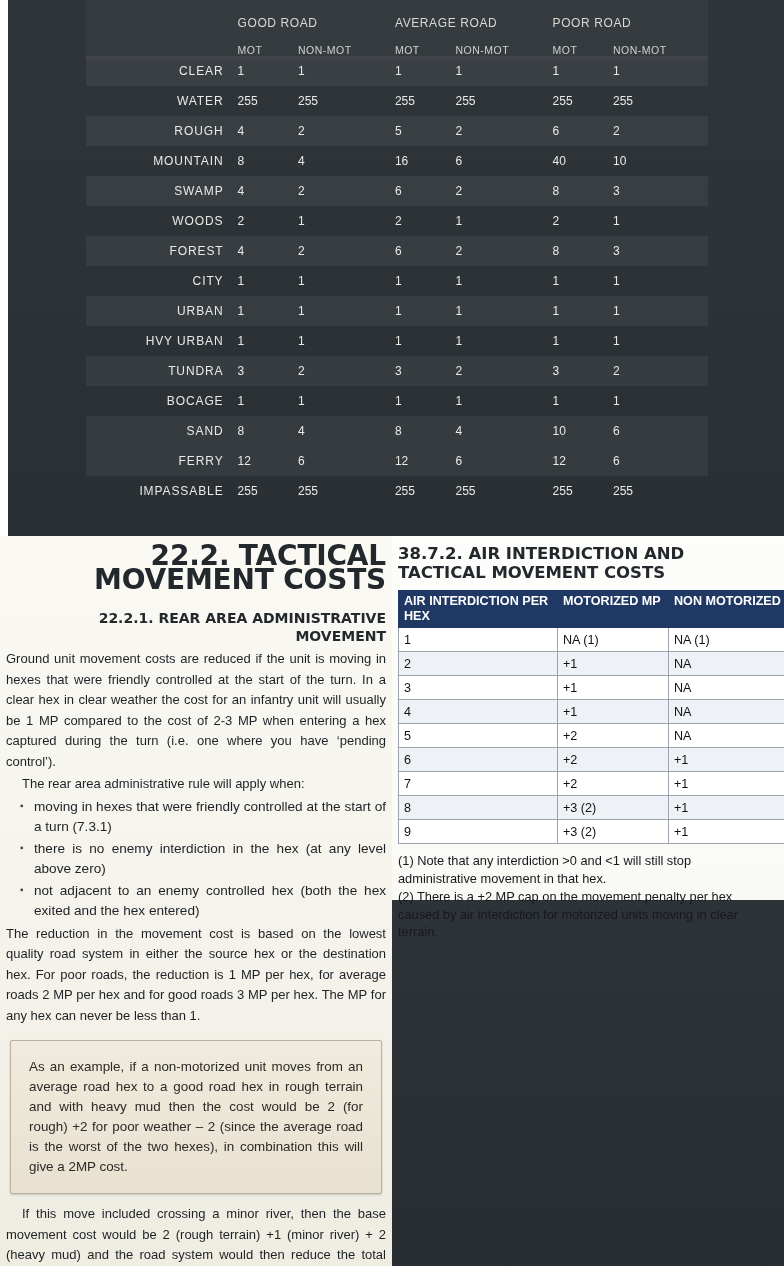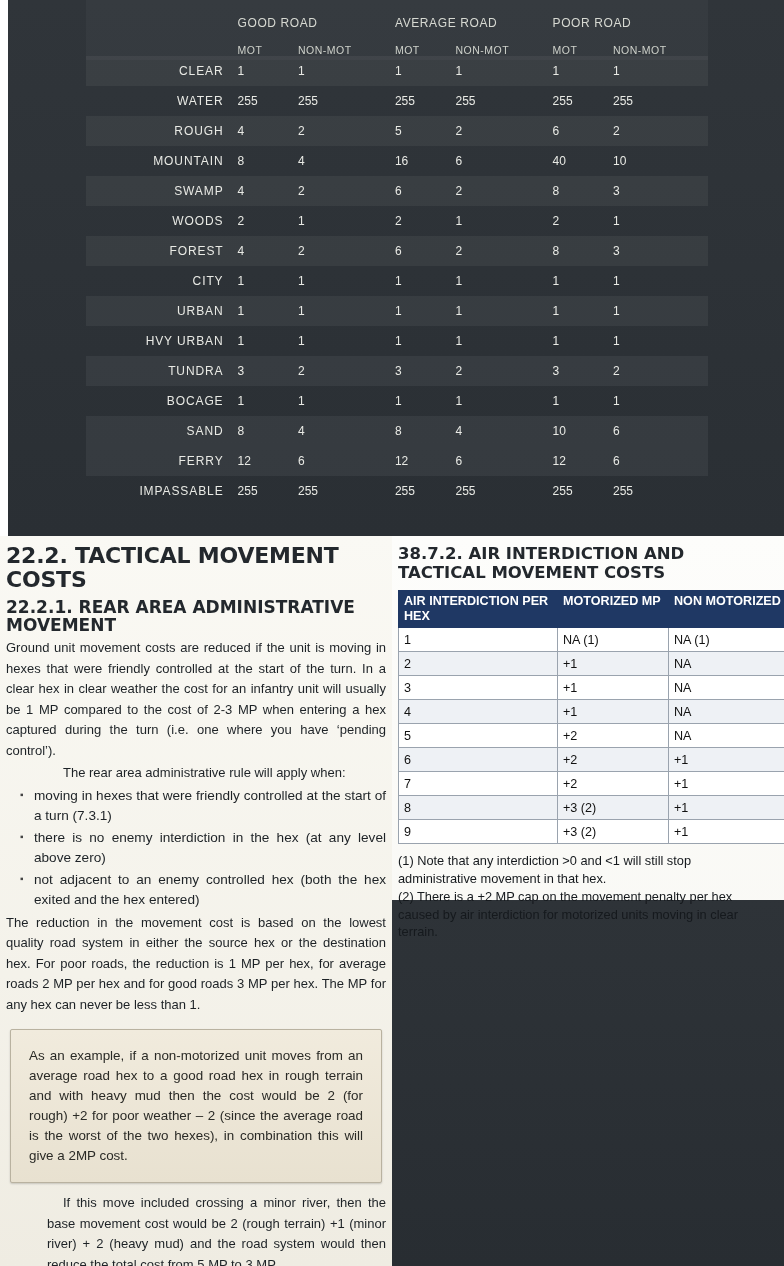--- a/index.html
+++ b/index.html
@@ -57,34 +57,35 @@
   #left-col{
     position:absolute;left:0;top:536px;width:392px;height:730px;
     background:#fbfaf6;
     background-image:linear-gradient(180deg,#faf9f4 0%,#f4f2ea 60%,#efece2 100%);
     padding:0;
     box-sizing:border-box;
   }
   #left-col .inner{padding:6px 6px 0 6px;}
   h2.sec{
     font-family:"DejaVu Sans",sans-serif;
-    font-size:22px;line-height:24px;margin:2px 0 2px 0;
+    font-size:28px;line-height:24px;margin:2px 0 2px 0;
     color:#23282d;font-weight:bold;letter-spacing:-0.2px;
     text-transform:uppercase;
+    text-align:right;
   }
   h3.sub{
     font-family:"DejaVu Sans",sans-serif;
-    font-size:17px;line-height:18px;margin:6px 0 4px 0;
-    color:#23282d;font-weight:bold;text-transform:uppercase;
+    font-size:14px;line-height:18px;margin:17px 0 4px 0;
+    color:#23282d;font-weight:bold;text-transform:uppercase;text-align:right;
   }
   p.body{
     font-size:13px;line-height:20.5px;color:#1d2226;
     margin:0 0 0 0;text-align:justify;
   }
-  p.indent{text-indent:16px;margin-top:2px;margin-left:41px;}
+  p.indent{text-indent:16px;margin-top:2px;}
   ul.bul{margin:2px 0 2px 0;padding-left:18px;list-style:none;}
   ul.bul li{
     font-size:13.6px;line-height:20.5px;color:#1d2226;
     text-align:justify;position:relative;padding-left:10px;margin-bottom:1px;
   }
   ul.bul li:before{
     content:"▪";position:absolute;left:-4px;top:-1px;font-size:10px;color:#444;
   }
   .example-box{
     margin:14px 4px 10px 4px;

